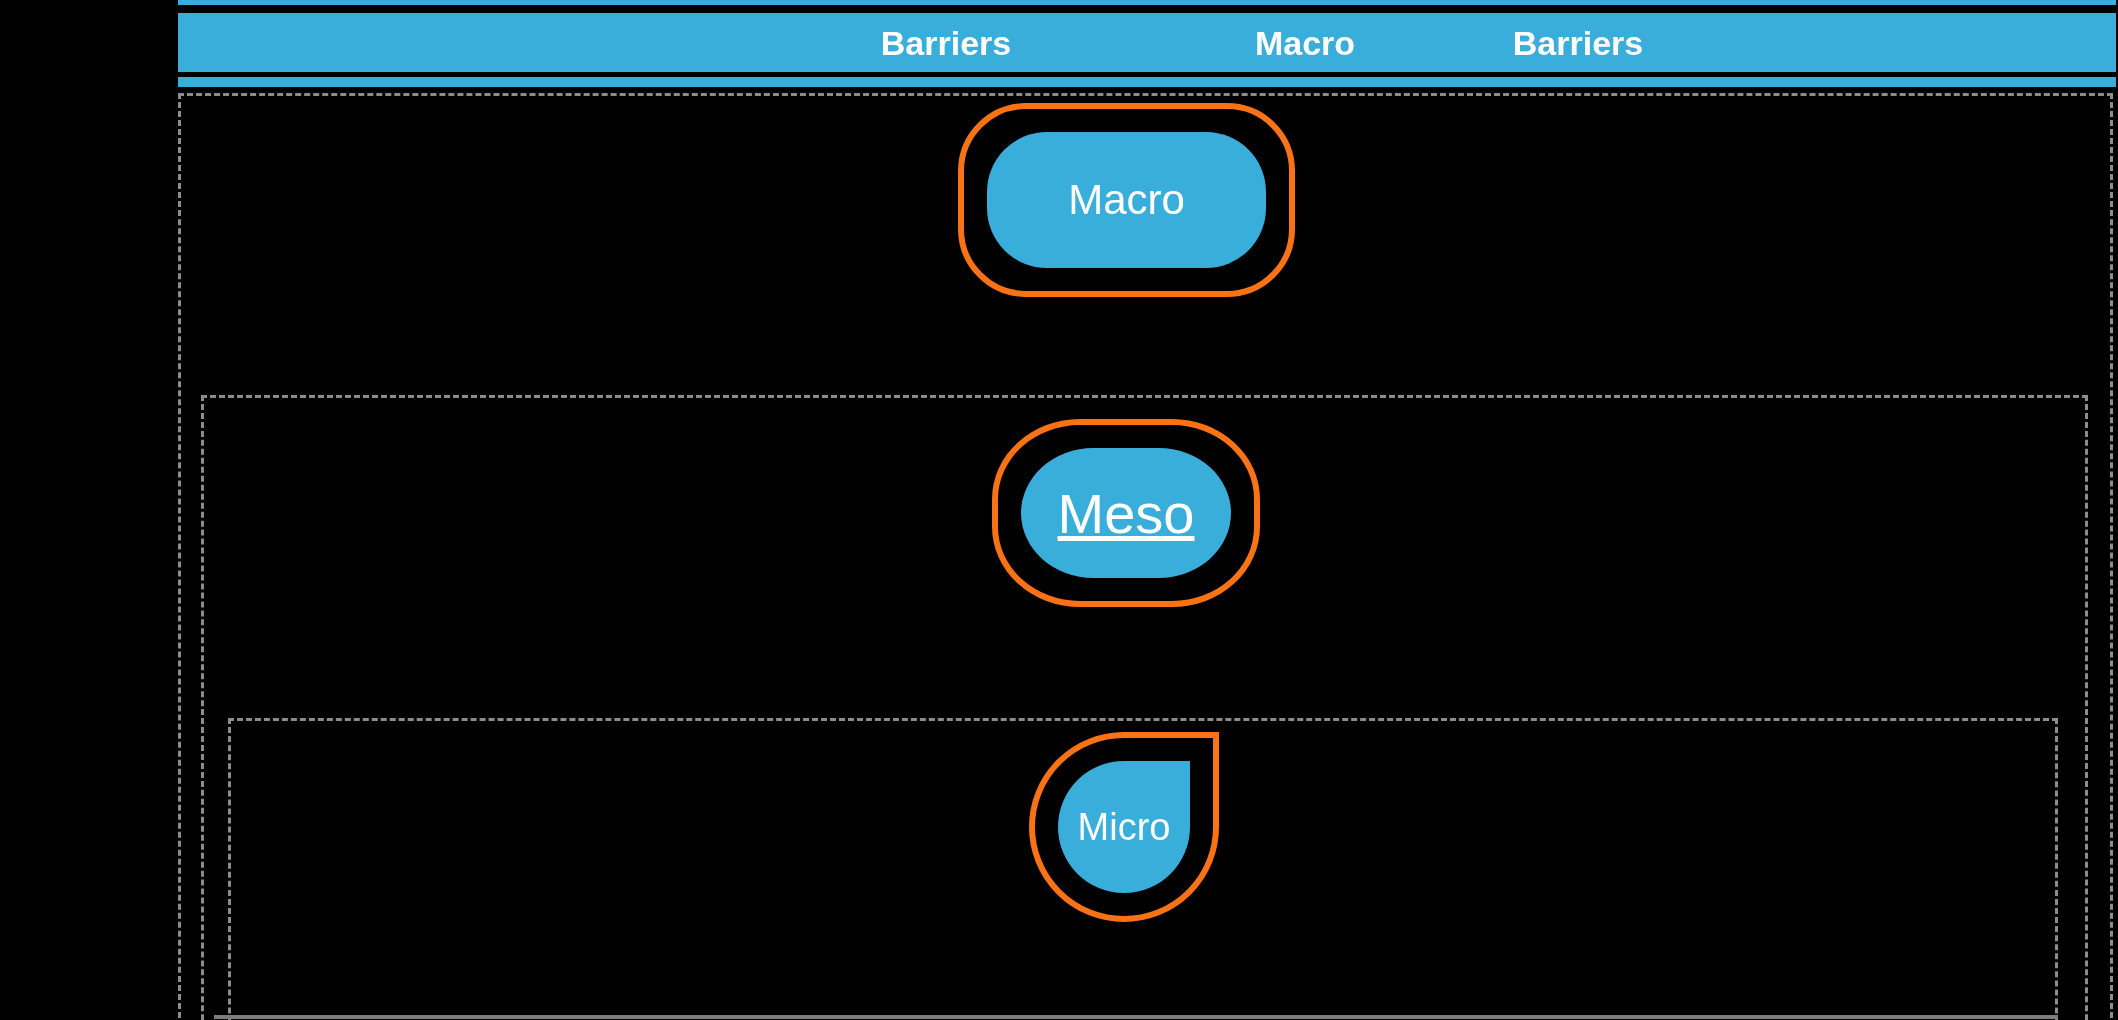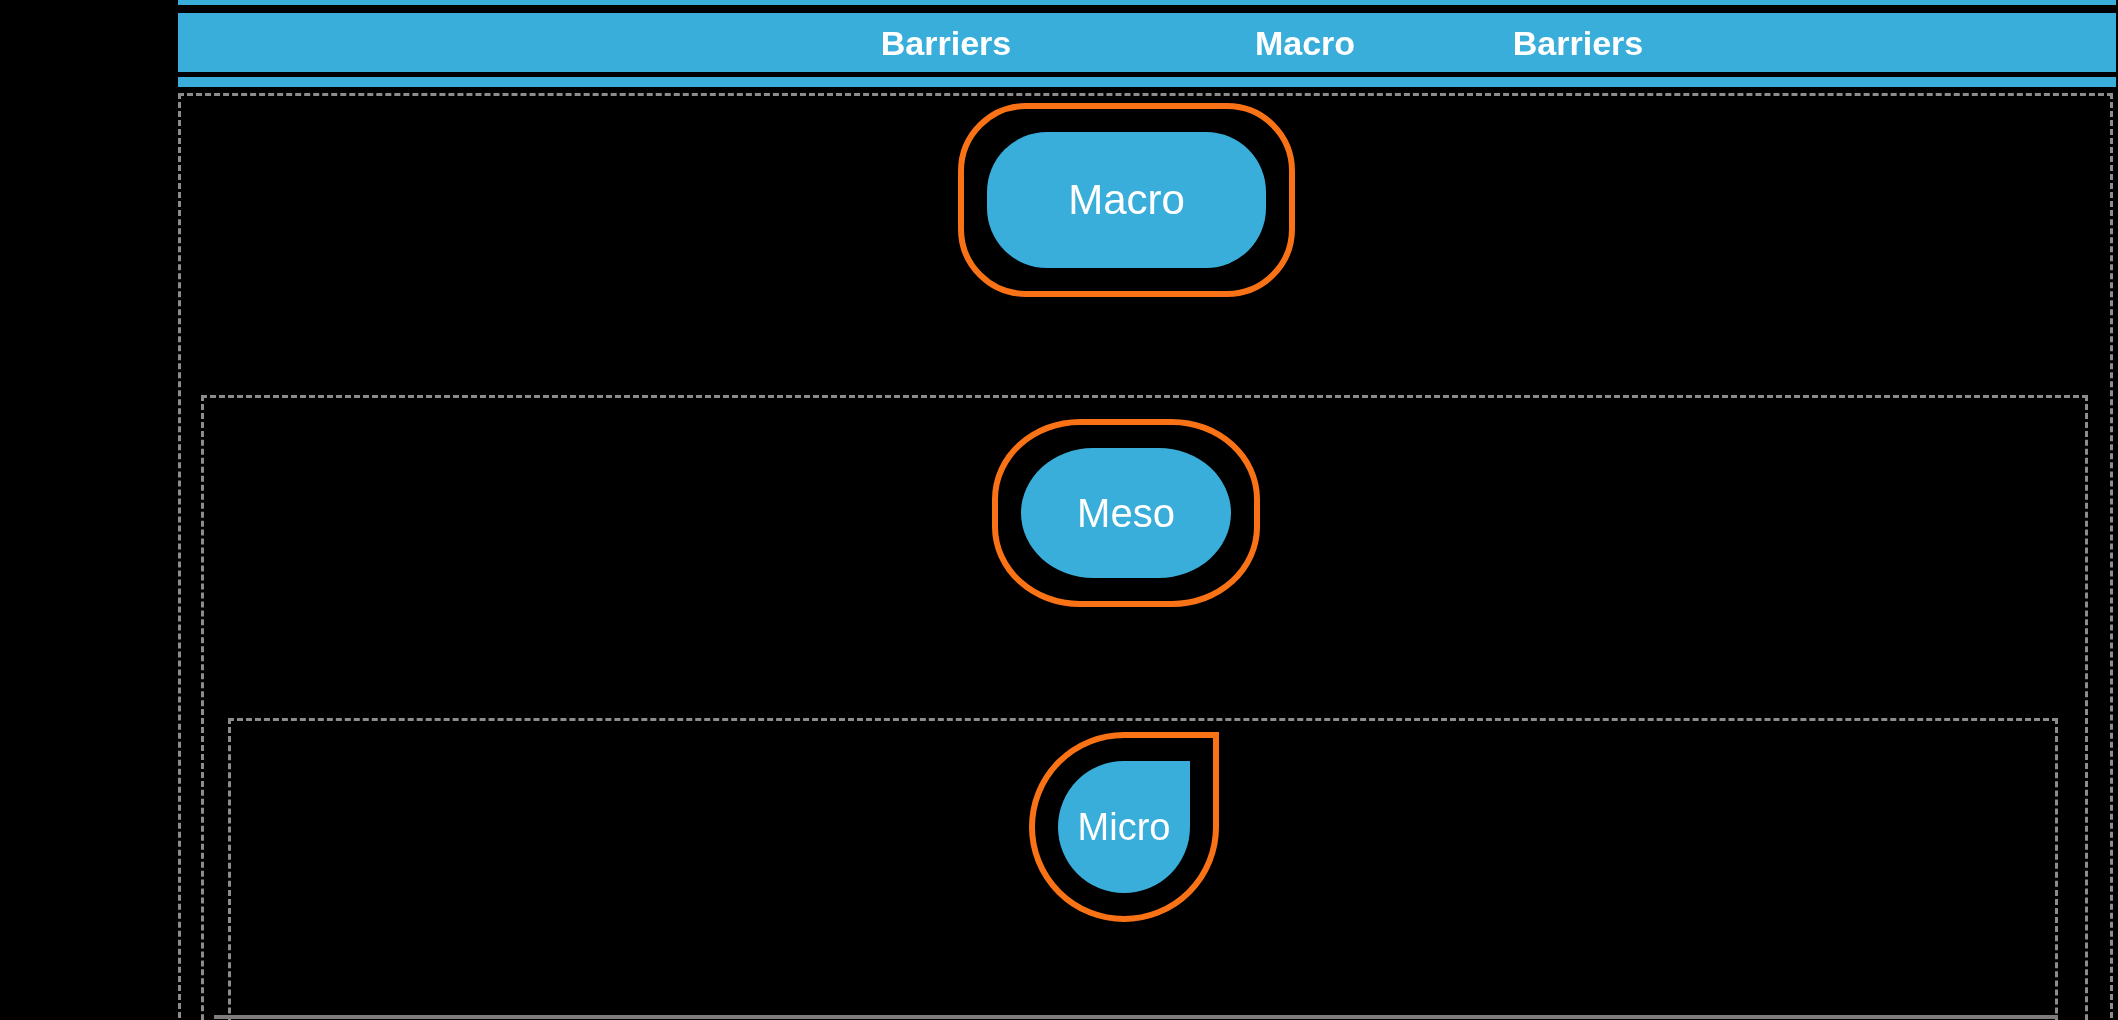--- a/index.html
+++ b/index.html
@@ -75,21 +75,21 @@
     flex: 1;
     background: #3AAEDA;
     display: flex;
     align-items: center;
     justify-content: center;
     color: #fff;
   }
   .shape-macro { left: 958px; top: 103px; width: 337px; height: 194px; border-radius: 68px; }
   .shape-macro .shape-fill { border-radius: 60px; font-size: 42px; }
   .shape-meso  { left: 992px; top: 419px; width: 268px; height: 188px; border-radius: 88px / 80px; }
-  .shape-meso .shape-fill { border-radius: 80px / 72px; font-size: 40px; }
+  .shape-meso .shape-fill { border-radius: 80px / 72px; font-size: 56px; text-decoration: underline; }
   .shape-micro { left: 1029px; top: 732px; width: 190px; height: 190px; border-radius: 50% 0 50% 50%; }
   .shape-micro .shape-fill { border-radius: 50% 0 50% 50%; font-size: 38px; }
 
   
   .baseline {
     position: absolute;
     left: 214px; top: 1015px;
     width: 1844px; height: 4px;
     background: #7D7D7D;
   }

